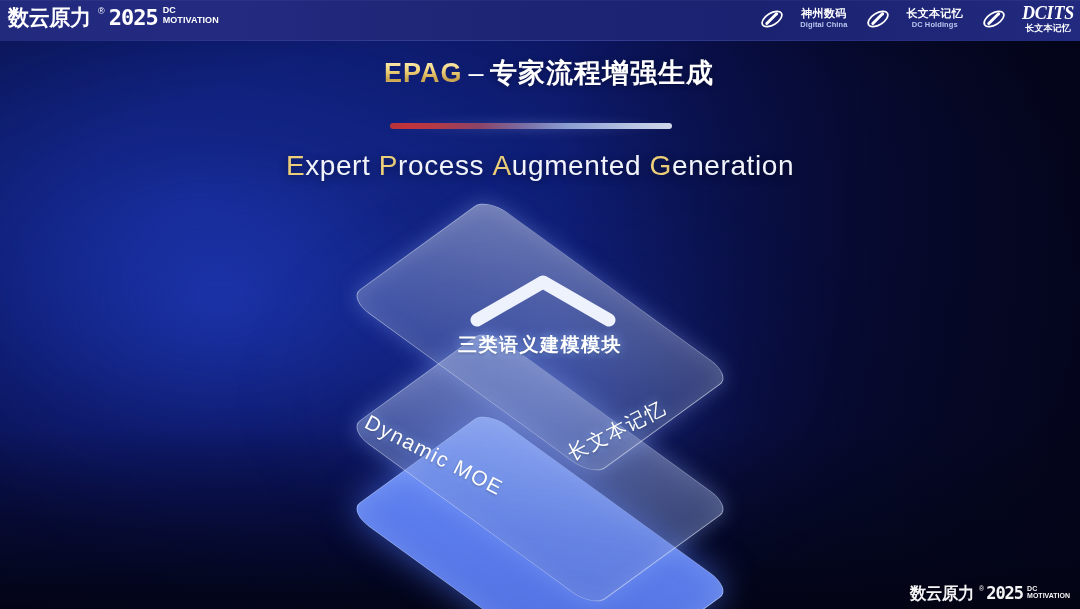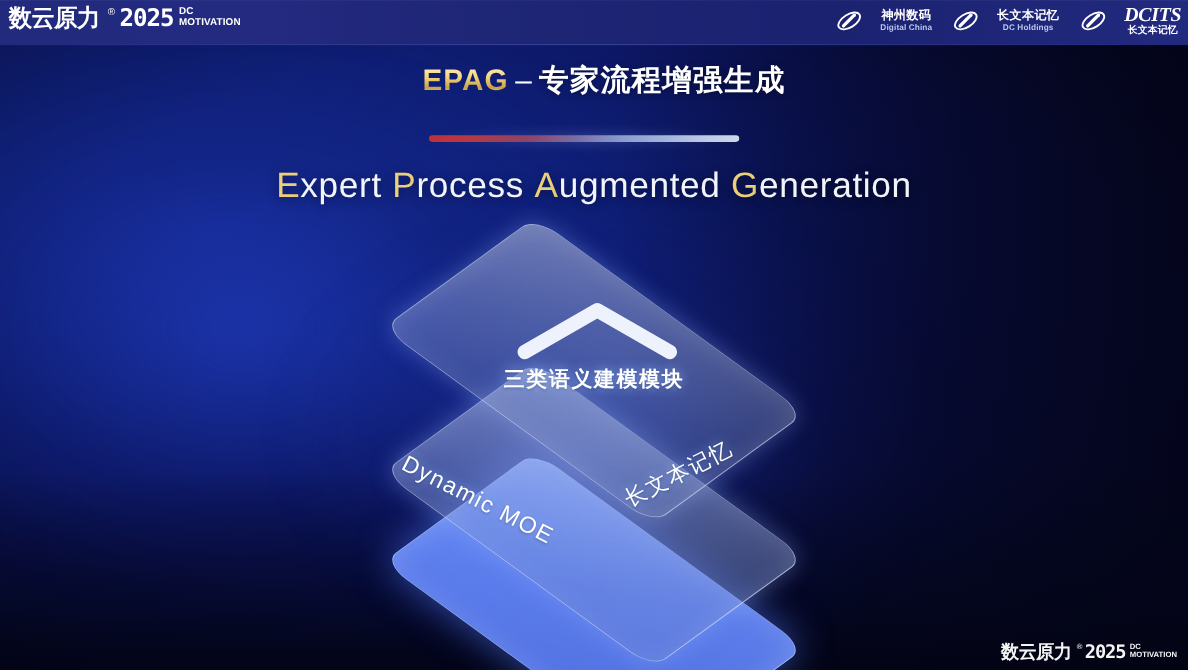--- a/index.html
+++ b/index.html
@@ -144,21 +144,21 @@
     position:absolute;left:382px;top:118px;width:300px;height:16px;
     background:radial-gradient(closest-side, rgba(160,180,240,.25), rgba(0,0,0,0) 100%);
     filter:blur(5px);
   }
 
   
   .subtitle{
     position:absolute;left:0;right:0;top:150px;
     text-align:center;
     font-family:"Liberation Sans",sans-serif;
-    font-size:32px;font-weight:normal;letter-spacing:.6px;
+    font-size:28px;font-weight:normal;letter-spacing:.6px;
     color:#f2f4fb;
     text-shadow:0 2px 10px rgba(0,0,0,.45);
     white-space:nowrap;
   }
   .subtitle .cap{color:#eccf78;}
 
   
   .stack{
     position:absolute;left:0;top:0;width:1080px;height:609px;
     pointer-events:none;

